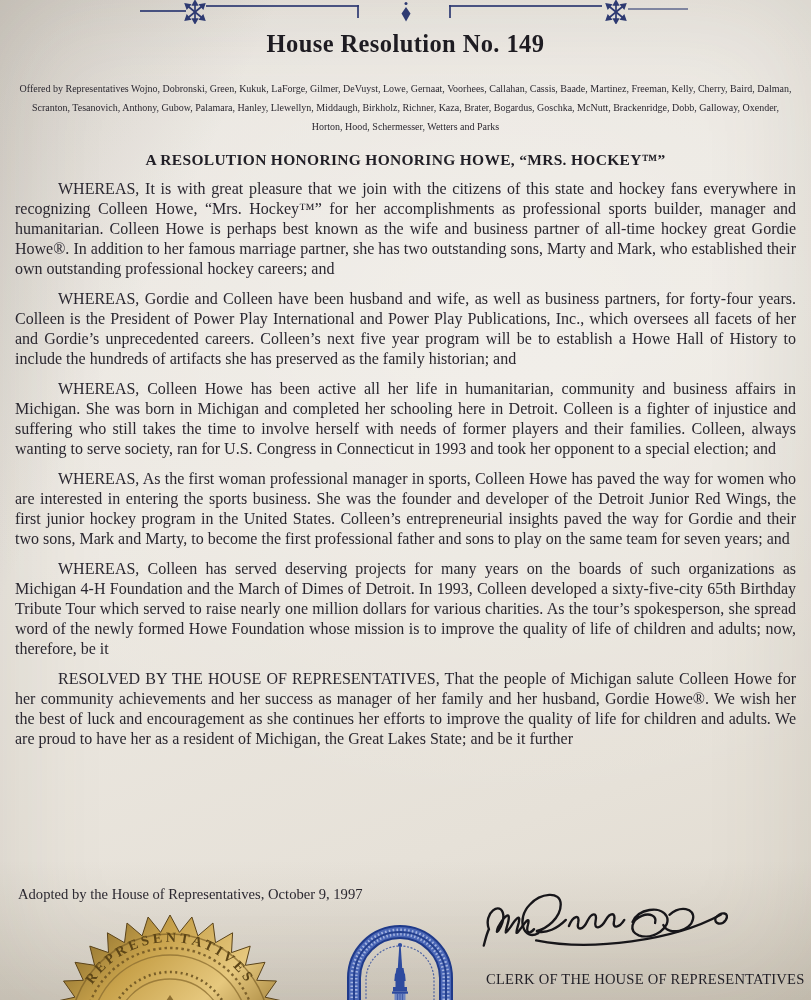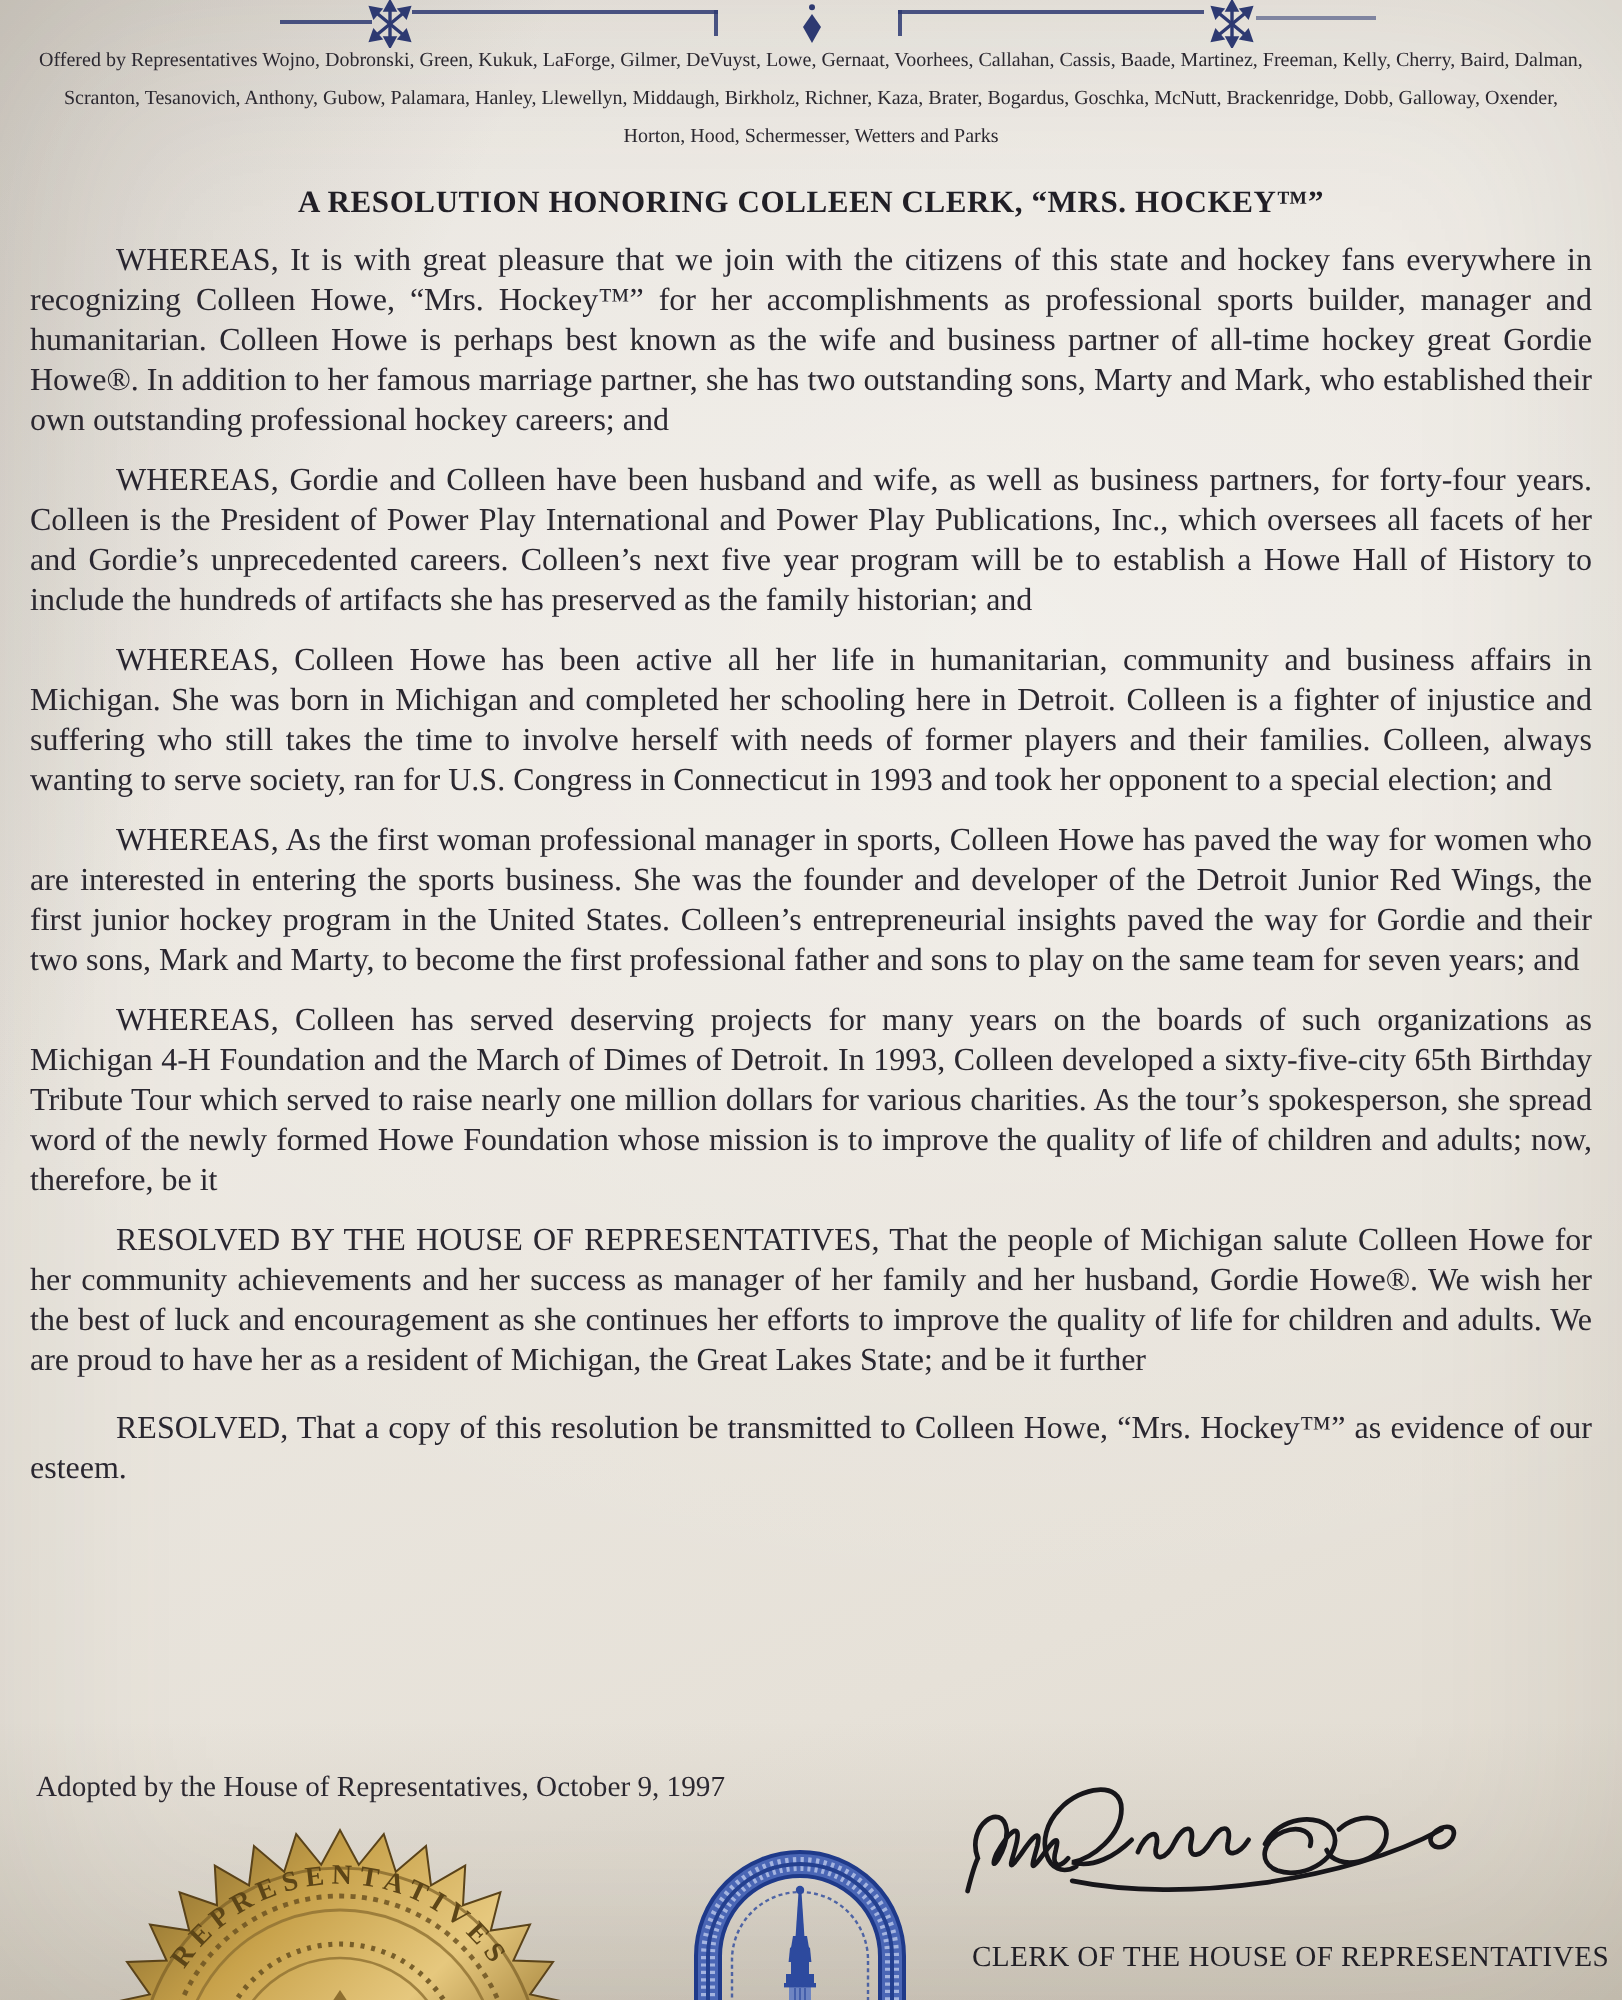--- a/index.html
+++ b/index.html
@@ -94,32 +94,32 @@
         <path d="M2.5 4 L7 4.8 L4 8.3 Z"></path>
           <path d="M21.5 4 L17 4.8 L20 8.3 Z"></path>
         <path d="M2.5 20 L4 15.7 L7 19.2 Z"></path>
           <path d="M21.5 20 L20 15.7 L17 19.2 Z"></path>
       </g>
     </svg>
     <div class="rule" style="left:628px;top:8px;width:60px;opacity:.55;"></div>
   </div>
 
   <div class="content">
+    <h1 class="title">House Resolution No. 149</h1>
 
     <p class="offered">Offered by Representatives Wojno, Dobronski, Green, Kukuk, LaForge, Gilmer, DeVuyst, Lowe, Gernaat, Voorhees, Callahan, Cassis, Baade, Martinez, Freeman, Kelly, Cherry, Baird, Dalman, Scranton, Tesanovich, Anthony, Gubow, Palamara, Hanley, Llewellyn, Middaugh, Birkholz, Richner, Kaza, Brater, Bogardus, Goschka, McNutt, Brackenridge, Dobb, Galloway, Oxender, Horton, Hood, Schermesser, Wetters and Parks</p>
 
-    <h2 class="res-heading">A RESOLUTION HONORING COLLEEN CLERK, “MRS. HOCKEY™”</h2>
+    <h2 class="res-heading">A RESOLUTION HONORING HONORING HOWE, “MRS. HOCKEY™”</h2>
 
     <p class="body first">WHEREAS, It is with great pleasure that we join with the citizens of this state and hockey fans everywhere in recognizing Colleen Howe, “Mrs. Hockey™” for her accomplishments as professional sports builder, manager and humanitarian.  Colleen Howe is perhaps best known as the wife and business partner  of all-time hockey great Gordie Howe®.  In addition to her famous marriage partner, she has two outstanding sons, Marty and Mark, who established their own outstanding professional hockey careers; and</p>
     <p class="body">WHEREAS,  Gordie and Colleen have been husband and wife, as well as business partners, for forty-four years.  Colleen is the President of Power Play International and Power Play Publications, Inc., which oversees all facets of her and Gordie’s unprecedented careers.  Colleen’s next five year program will be to establish a Howe Hall of History to include the hundreds of artifacts she has preserved as the family historian; and</p>
     <p class="body">WHEREAS, Colleen Howe has been active all her life in humanitarian, community and business affairs in Michigan.  She was born in Michigan and completed her schooling here in Detroit.  Colleen is a fighter of injustice and suffering who still takes the time to involve herself with needs of former players and their families. Colleen, always wanting to serve society, ran for U.S. Congress in Connecticut in 1993 and took her opponent to a special election; and</p>
     <p class="body">WHEREAS, As the first woman professional manager in sports, Colleen Howe has paved the way for women who are interested in entering the sports business.  She was the founder and developer of the Detroit Junior Red Wings, the first junior hockey program in the United States.  Colleen’s entrepreneurial insights paved the way for Gordie and their two sons, Mark and Marty, to become the first professional father and sons to play on the same team for seven years; and</p>
     <p class="body">WHEREAS, Colleen has served deserving projects for many years on the boards of such organizations as Michigan 4-H Foundation and the March of Dimes of Detroit.  In 1993, Colleen developed a sixty-five-city 65th Birthday Tribute Tour which served to raise nearly one million dollars for various charities.  As the tour’s spokesperson, she spread word of the newly formed Howe Foundation whose mission is to improve the quality of life of children and adults; now, therefore, be it</p>
     <p class="body">RESOLVED BY THE HOUSE OF REPRESENTATIVES, That the people of Michigan salute Colleen Howe for her community achievements and her success as manager of her family and her husband, Gordie Howe®.  We wish her the best of luck and encouragement as she continues her efforts to improve the quality of life for children and adults.  We are proud to have her as a resident of Michigan, the Great Lakes State; and be it further</p>
-    <p class="body last">RESOLVED, That a copy of this resolution be transmitted to Colleen Howe, “Mrs. Hockey™” as evidence of our esteem.</p>
   </div>
 
   <div class="adopted">Adopted by the House of Representatives, October 9, 1997</div>
 
   <svg class="seal" viewBox="0 0 240 240">
     <defs>
       <linearGradient id="goldGrad" x1="0" y1="0" x2="1" y2="1">
         <stop offset="0" stop-color="#6f5620"></stop>
         <stop offset=".28" stop-color="#c8a24b"></stop>
         <stop offset=".5" stop-color="#e6c87e"></stop>

